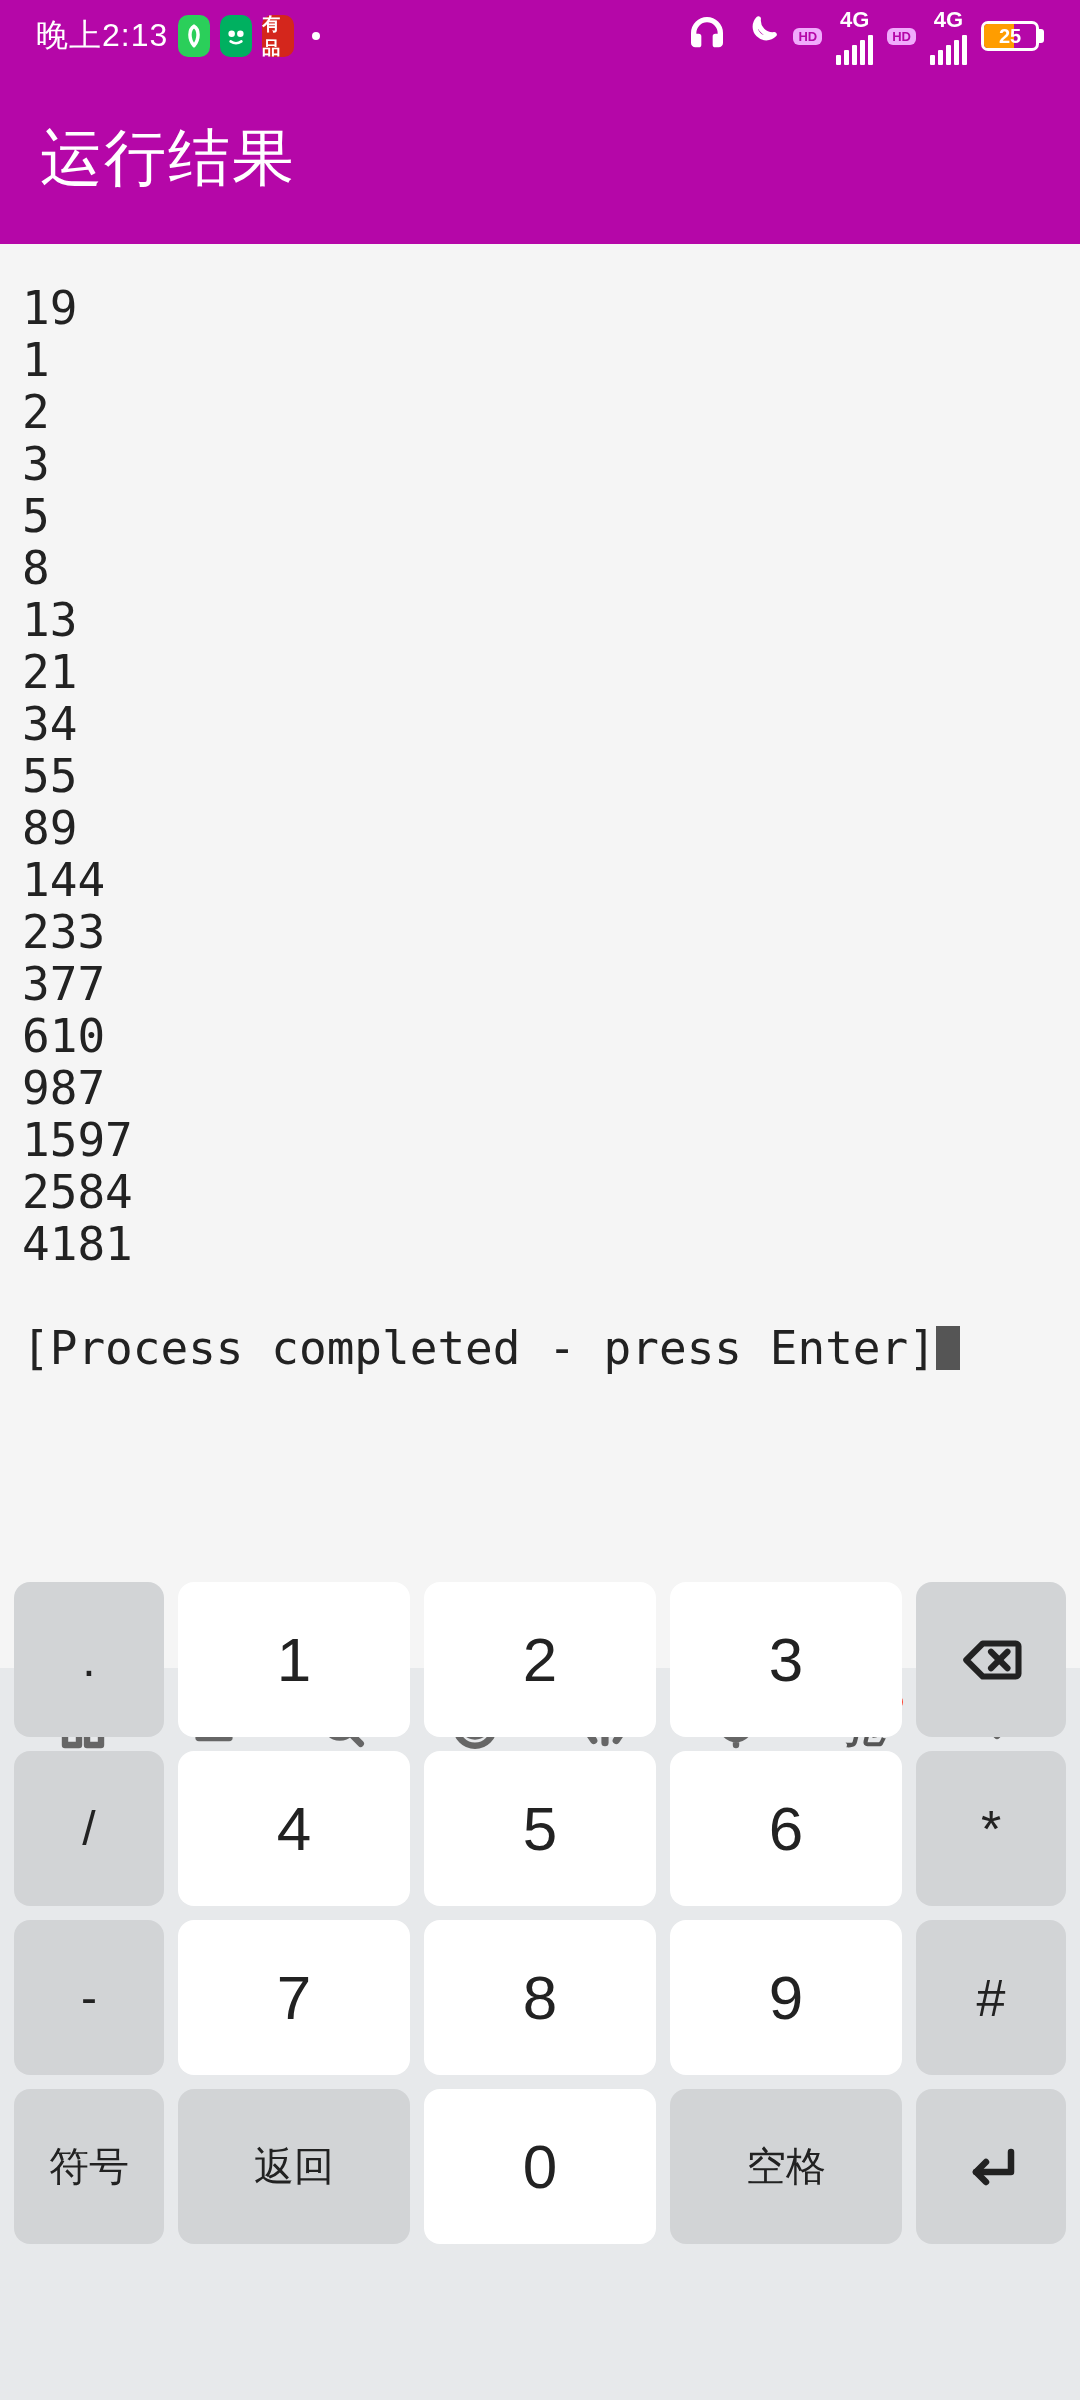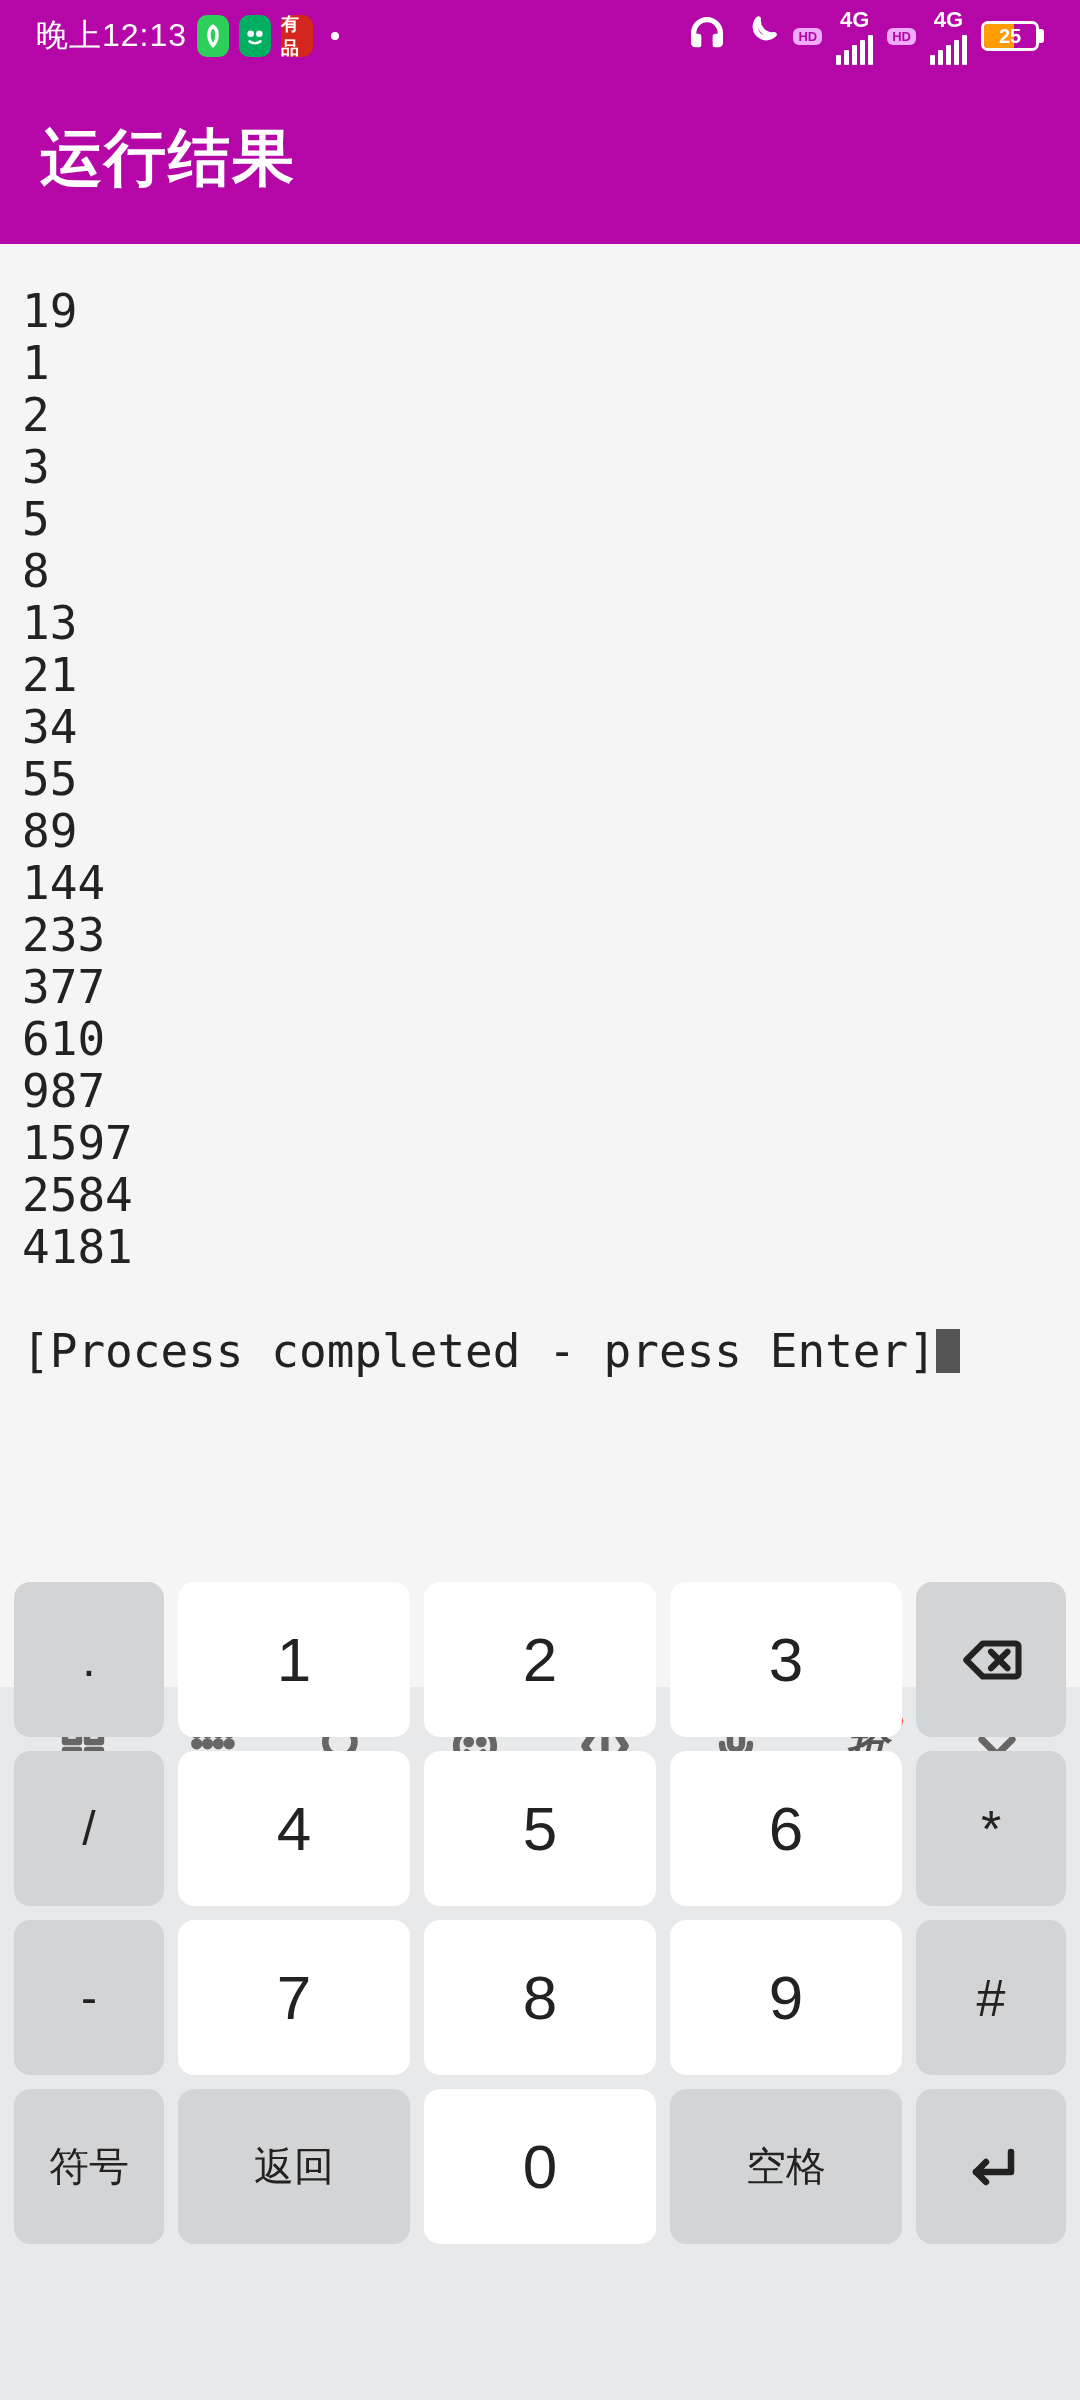--- a/index.html
+++ b/index.html
@@ -59,35 +59,34 @@
   .app-header {
     height: 172px;
     background: #b507a8;
     color: #fff;
     display: flex;
     align-items: center;
     padding: 0 40px;
   }
   .app-title {
     font-size: 62px;
-    font-weight: 700;
+    font-weight: 400;
     letter-spacing: 2px;
   }
 
   
   .terminal {
     background: #f5f5f5;
     height: 1424px;
-    padding: 22px 22px;
+    padding: 38px 22px;
     font-family: "Menlo", "Consolas", monospace;
     font-size: 46px;
     color: #222;
     line-height: 52px;
     white-space: pre;
-    margin-top: 19px;
   }
   .terminal-cursor {
     display:inline-block; width:24px; height:44px; background:#555;
     vertical-align:-6px;
   }
 
   
   .kbd {
     background:#e7e9eb;
     height: 794px;
@@ -131,21 +130,21 @@
   }
 
   
   .sicon{stroke:#666;stroke-width:3.2;fill:none;stroke-linecap:round;stroke-linejoin:round;}
 </style>
 </head>
 <body>
 
 <div class="status-bar" data-name="status-bar">
   <div class="status-left" data-name="status-bar-left">
-    <span class="sb-time" data-name="time-label">晚上12:13</span>
+    <span class="sb-time" data-name="time-label">晚上2:13</span>
     <span class="sb-chip green1" data-name="app-chip-1-icon">
       <svg width="26" height="26" class="sicon" viewBox="0 0 24 24">
           <path d="M12 3c5 3 5 12 0 18M12 3c-5 3-5 12 0 18" stroke="#fff"></path>
         </svg>
     </span>
     <span class="sb-chip green2" data-name="app-chip-2-icon">
       <svg width="26" height="26" viewBox="0 0 24 24">
           <circle cx="8" cy="10" r="3" fill="#fff"></circle>
           <circle cx="16" cy="10" r="3" fill="#fff"></circle>
           <path d="M7 17c3 2 7 2 10 0" stroke="#fff" stroke-width="2.4" fill="none" stroke-linecap="round"></path>

